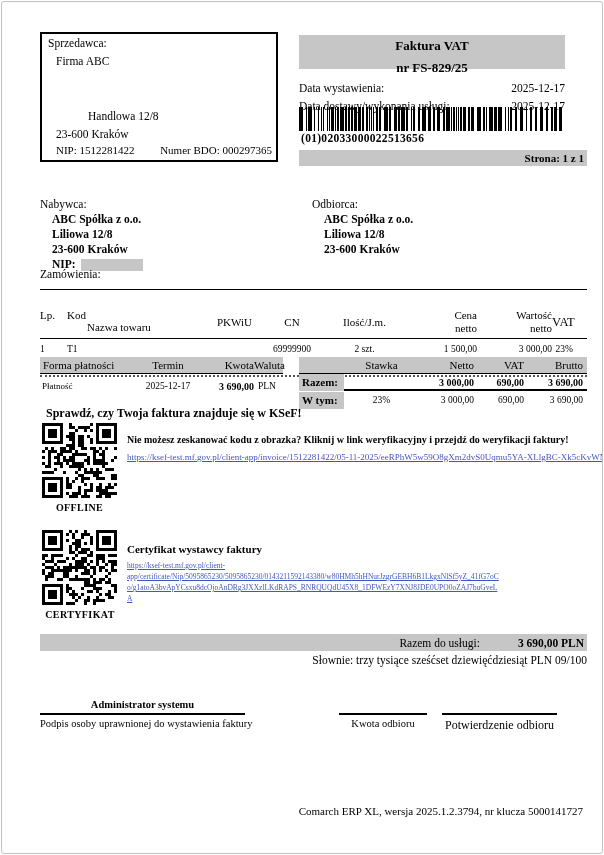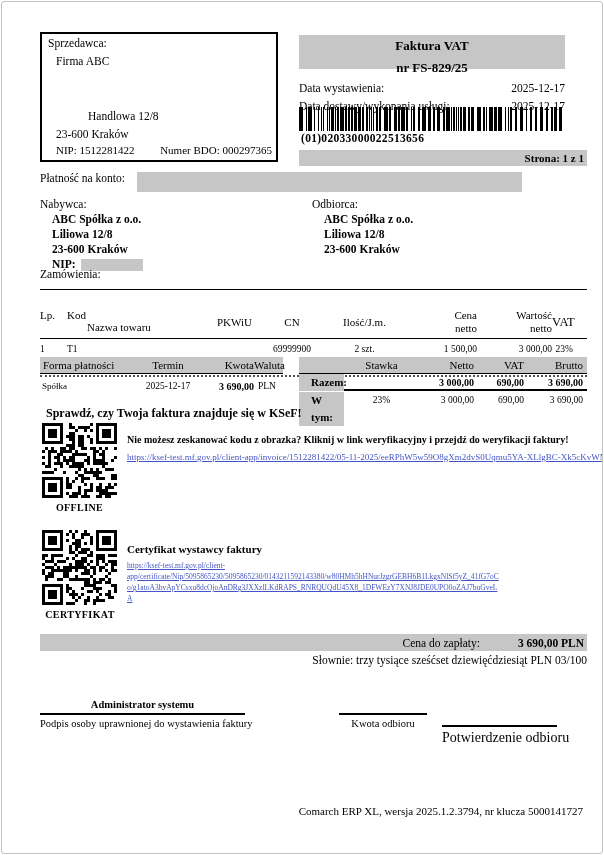--- a/index.html
+++ b/index.html
@@ -64,21 +64,21 @@
   .tc { text-align:center; } .tr { text-align:right; }
   .pl-row .c3 { padding-left:4px; }
   .pl-row .c2 { font-weight:bold; font-size:10px; }
 
   .vat-sum { position:absolute; left:297px; top:355px; width:288px; }
   .vs-grid { display:grid; grid-template-columns:45px 75px 65px 48px 55px; height:17px; line-height:17px; }
   .vs-header { font-size:11px; border-bottom:1px solid #000; }
   .vs-h-netto,.vs-v-netto { text-align:right; padding-right:10px; }
   .vs-h-vat,.vs-v-vat { text-align:right; padding-right:8px; }
   .vs-h-brutto,.vs-v-brutto { text-align:right; padding-right:4px; }
-  .vs-label { font-weight:bold; font-size:11px; padding-left:12px; }
+  .vs-label { font-weight:bold; font-size:11px; padding-left:3px; }
   .vs-razem { border-bottom:2px solid #000; font-weight:bold; font-size:10px; }
   .vs-wtym { font-size:9.5px; margin-top:1px; }
 
   
   .ksef-heading { position:absolute; left:44px; top:404px; font-weight:bold; font-size:12px; }
   .qr { background:#fff; }
   .qr-offline { position:absolute; left:40px; top:421px; width:75px; height:75px; }
   .qr-offline-cap { position:absolute; left:40px; top:500px; width:75px; text-align:center; font-weight:bold; font-size:10px; letter-spacing:0.4px; }
   .scan-hint { position:absolute; left:125px; top:432px; font-weight:bold; font-size:10px; white-space:nowrap; }
   .link { color:var(--link,#4355c4); text-decoration:underline; cursor:pointer; }
@@ -92,21 +92,21 @@
   .total-bar { position:absolute; left:38px; top:632px; width:547px; height:17px; display:flex; justify-content:flex-end; align-items:center; font-size:11.5px; padding-right:3px; }
   .total-bar .amount { font-weight:bold; margin-left:38px; }
   .in-words { position:absolute; left:38px; top:652px; width:547px; text-align:right; font-size:11.5px; }
 
   
   .sig-left { position:absolute; left:38px; top:697px; width:205px; text-align:center; font-size:10.5px; }
   .sig-left .title { font-weight:bold; padding-bottom:3px; }
   .sig-line { border-top:2px solid #000; }
   .sig-left .label { padding-top:3px; white-space:nowrap; }
   .sig-date { position:absolute; left:337px; top:711px; width:88px; text-align:center; font-size:10.5px; }
-  .sig-confirm { position:absolute; left:440px; top:711px; width:115px; text-align:center; font-size:14px;margin-top:12px; }
+  .sig-confirm { position:absolute; left:440px; top:711px; width:115px; text-align:center; font-size:12px; }
   .sig-date .label,.sig-confirm .label { padding-top:3px; white-space:nowrap; }
 
   .footer { position:absolute; right:19px; top:803px; font-size:11px; }
 </style>
 </head>
 <body>
 
 <div class="page">
 
   <div class="seller-box">
@@ -197,24 +197,20 @@
         <rect x="236" y="0" width="2" height="24" fill="#000"></rect>
         <rect x="241" y="0" width="3" height="24" fill="#000"></rect>
         <rect x="247" y="0" width="2" height="24" fill="#000"></rect>
         <rect x="252" y="0" width="2" height="24" fill="#000"></rect>
         <rect x="255" y="0" width="3" height="24" fill="#000"></rect>
         <rect x="260" y="0" width="3" height="24" fill="#000"></rect>
       </svg></div>
   <div class="barcode-text">(01)02033000022513656</div>
   <div class="strona-bar gray">Strona: 1 z 1</div>
 
-  <div class="pay-account">
-    <span>Płatność na konto:</span>
-    <span class="redact-account"></span>
-  </div>
 
   <div class="party party-buyer">
     <div>Nabywca:</div>
     <div class="name-block">
       <div>ABC Spółka z o.o.</div>
       <div>Liliowa 12/8</div>
       <div>23-600 Kraków</div>
       <div class="nip-row">
         <span>NIP:</span>
         <span class="redact-nip"></span>
@@ -262,21 +258,21 @@
   </div>
 
   <div class="pay-left">
     <div class="pl-header gray">
       <div class="c0">Forma płatności</div>
       <div class="tc">Termin</div>
       <div class="tr">Kwota</div>
       <div class="tc">Waluta</div>
     </div>
     <div class="pl-row">
-      <div class="c0">Spółka</div>
+      <div class="c0">Płatność</div>
       <div class="tc">2025-12-17</div>
       <div class="tr c2">3 690,00</div>
       <div class="c3">PLN</div>
     </div>
   </div>
 
   <div class="vat-sum">
     <div class="vs-grid vs-header gray">
       <div></div>
       <div class="tc">Stawka</div>
@@ -731,24 +727,24 @@
         <rect x="60" y="6" width="9" height="9" fill="#000"></rect>
         <rect x="0" y="54" width="21" height="21" fill="#000"></rect>
         <rect x="3" y="57" width="15" height="15" fill="#fff"></rect>
         <rect x="6" y="60" width="9" height="9" fill="#000"></rect>
       </svg></div>
   <div class="qr-cert-cap">CERTYFIKAT</div>
   <div class="cert-heading">Certyfikat wystawcy faktury</div>
   <a class="cert-link link">https://ksef-test.mf.gov.pl/client-app/certificate/Nip/5095865230/5095865230/0143211592143380/w80HMh5hHNurJzgrGEBH6B1LkgxNlSf5yZ_41fG7oCo/g1atoA3bvApYCsxu8dcOjoAnDRg3JXXzlLKdRAPS_RNRQUQdU45X8_1DFWEzY7XNJ8JDE0UPO0oZAJ7buGveLA</a>
 
   <div class="total-bar gray">
-    <span>Cena do zapłaty:</span>
+    <span>Razem do usługi:</span>
     <span class="amount">3 690,00 PLN</span>
   </div>
-  <div class="in-words">Słownie: trzy tysiące sześćset dziewięćdziesiąt PLN 03/100</div>
+  <div class="in-words">Słownie: trzy tysiące sześćset dziewięćdziesiąt PLN 09/100</div>
 
   <div class="sig-left">
     <div class="title">Administrator systemu</div>
     <div class="sig-line"></div>
     <div class="label">Podpis osoby uprawnionej do wystawienia faktury</div>
   </div>
   <div class="sig-date">
     <div class="sig-line"></div>
     <div class="label">Kwota odbioru</div>
   </div>

